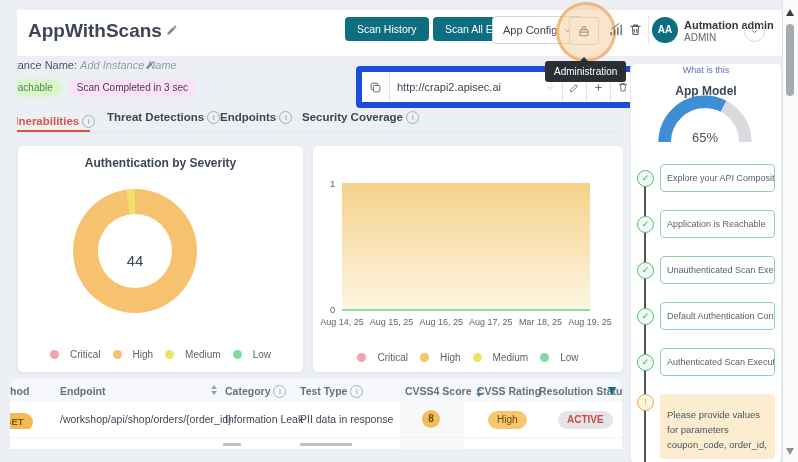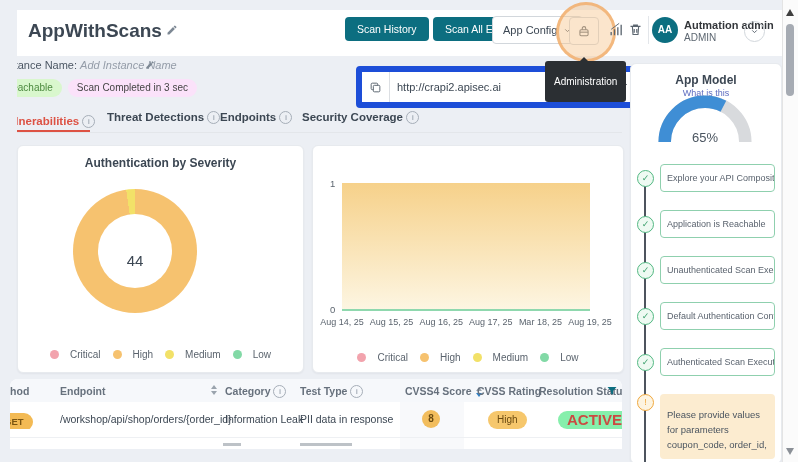--- a/index.html
+++ b/index.html
@@ -70,21 +70,21 @@
       <rect x="5" y="10" width="14" height="10" rx="2"></rect>
         <path d="M9 10V7.5a3 3 0 0 1 6 0V10"></path>
         <path d="M5 14h14"></path>
     </svg>
   </span>
 </div>
 
 <div class="abs" style="left:556px;top:2px;width:54px;height:54px;border-radius:50%;
             background:rgba(247,197,141,.45);border:3px solid rgba(240,170,100,.75);pointer-events:none;"></div>
 
-<div class="abs" style="left:545px;top:61px;background:#2b2f33;color:#fff;font-size:10px;border-radius:3px;padding:15px 9px;z-index:5;">
+<div class="abs" style="left:545px;top:61px;background:#2b2f33;color:#fff;font-size:10px;border-radius:3px;padding:5px 9px;z-index:5;">
   <span>Administration</span>
   <span class="abs" style="left:34px;top:-4px;width:0;height:0;border-left:5px solid transparent;border-right:5px solid transparent;border-bottom:5px solid #2b2f33;"></span>
 </div>
 
 <span class="abs" style="left:608px;top:22px;cursor:pointer;">
   <svg width="17" height="16" viewBox="0 0 24 24" fill="none" stroke="#5c6670" stroke-width="2">
     <path d="M4 20v-5M9 20v-9M14 20V8M19 20V4"></path>
       <path d="M4 11L16 2" stroke-width="1.4"></path>
   </svg>
 </span>
@@ -231,22 +231,22 @@
         <span>Medium</span>
       </span>
       <span class="legend-item">
         <span class="dot" style="background: rgb(130, 217, 166);"></span>
         <span>Low</span>
       </span>
     </div>
 </div>
 
 <div class="card" style="left:630px;top:63px;width:150px;height:399px;border-radius:6px;overflow:hidden;">
+  <div style="text-align:center;font-size:9px;color:#5d6cc0;cursor:pointer;margin-top:1px;">What is this</div>
   <div style="text-align:center;margin-top:9px;font-size:12px;font-weight:bold;color:#3c4753;">App Model</div>
-  <div style="text-align:center;font-size:9px;color:#5d6cc0;cursor:pointer;margin-top:1px;">What is this</div>
 
   <div class="abs" style="left:26px;top:30px;width:96px;height:54px;">
     <svg width="96" height="54" viewBox="0 0 100 56">
       <path d="M 8 50 A 42 42 0 0 1 92 50" fill="none" stroke="#d8dadd" stroke-width="13"></path>
       <path id="gauge-fill" d="M 8 50 A 42 42 0 0 1 92 50" fill="none" stroke="#3f8ed5" stroke-width="13" stroke-dasharray="85.76547944300135 131.94689145077132"></path>
     </svg>
     <span class="abs" style="left:0;top:36px;width:96px;text-align:center;font-size:13px;color:#4b5560;">65%</span>
   </div>
 
   <div class="abs" style="left:13px;top:112px;width:2px;height:290px;background:#4d545e;"></div>
@@ -321,21 +321,21 @@
   <div class="abs" style="left:0;top:23px;width:612px;height:35px;cursor:pointer;">
     <div class="clip" style="left:0;top:9px;width:26px;height:18px;">
       <span class="pill" style="margin-left:-15px;background:#f3ba54;color:#7a5410;font-weight:bold;font-size:9.5px;">GET</span>
     </div>
     <span class="td" style="left:50px;top:11px;">/workshop/api/shop/orders/{order_id}</span>
     <span class="td" style="left:215px;top:11px;">Information Leak</span>
     <span class="td" style="left:290px;top:11px;">PII data in response</span>
     <span class="abs" style="left:412px;top:8px;width:18px;height:18px;border-radius:50%;background:#f2bd5d;color:#6a4a10;
                  font-size:10px;font-weight:bold;text-align:center;line-height:18px;">8</span>
     <span class="pill abs" style="left:478px;top:9px;background:#f6c76c;color:#6a4a10;">High</span>
-    <span class="pill abs" style="left:548px;top:9px;background:#86efac;color:#cb4a42;font-weight:bold;font-size:15px;">ACTIVE</span>
+    <span class="pill abs" style="left:548px;top:9px;background:#e5e5e5;color:#cb4a42;font-weight:bold;font-size:10px;">ACTIVE</span>
   </div>
 
   <div class="abs" style="left:0;top:58px;width:612px;height:1px;background:#eef0f3;"></div>
 
   <div class="abs" style="left:0;top:59px;width:612px;height:11px;">
     <div class="smudge" style="left:213px;top:5px;width:18px;"></div>
     <div class="smudge" style="left:290px;top:5px;width:52px;"></div>
   </div>
 </div>
 

